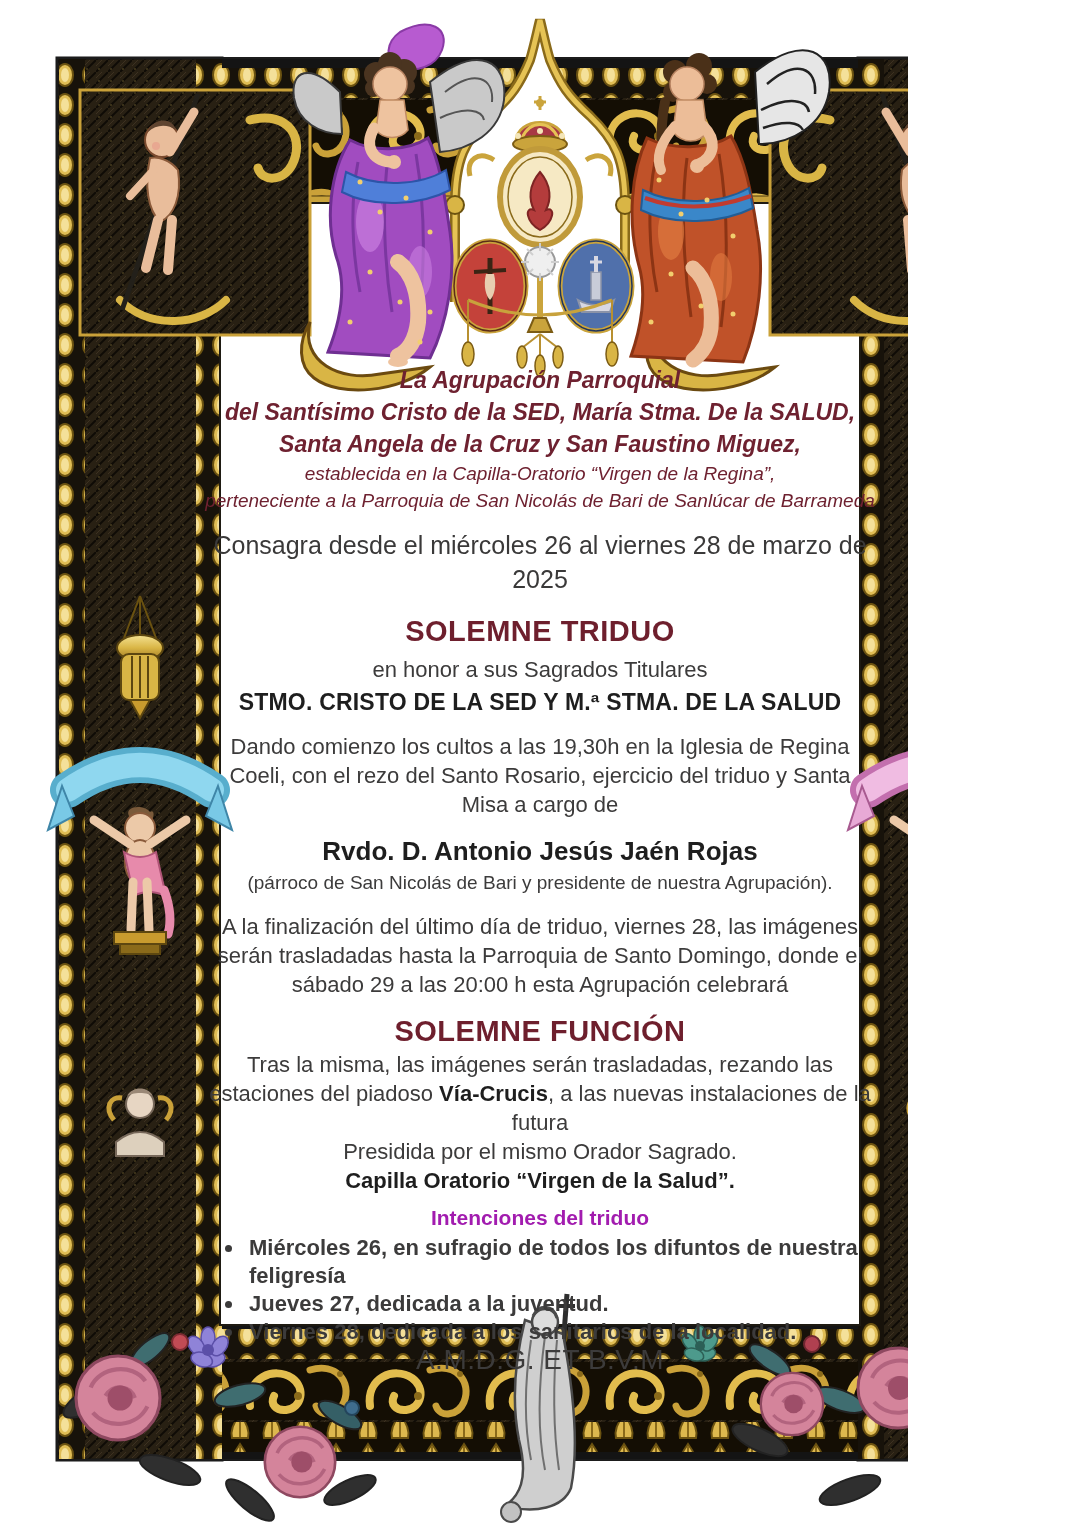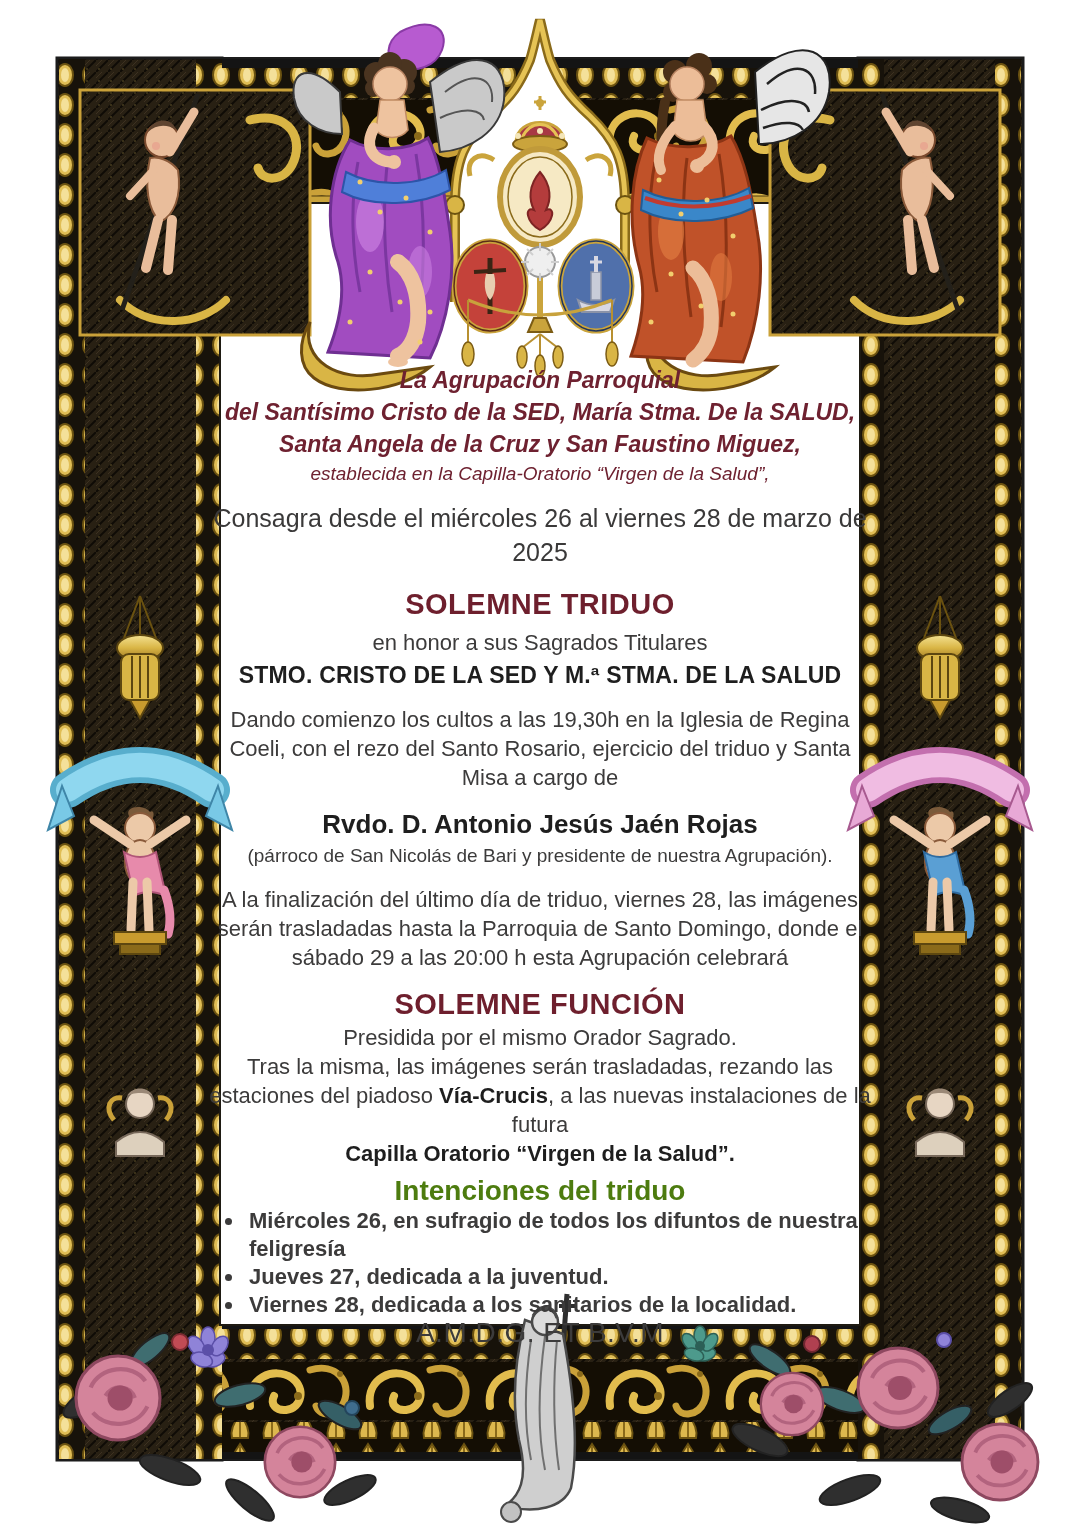--- a/index.html
+++ b/index.html
@@ -1,35 +1,35 @@
 <!DOCTYPE html>
 <html><head>
 <meta charset="utf-8">
 <style>
   html,body{margin:0;padding:0;background:#fff;}
-  .page{position:relative;width:1080px;height:1528px;background:#ffffff;overflow:hidden;
+  .page{position:relative;width:908px;height:1528px;background:#ffffff;overflow:hidden;
         font-family:"Liberation Sans","DejaVu Sans",sans-serif;}
   .frame-svg{position:absolute;left:0;top:0;width:1080px;height:1528px;}
   .content{position:absolute;left:205px;top:364px;width:670px;text-align:center;color:#3c3b3b;}
   .content p{margin:0;}
   .hdr-bold{font-size:23px;line-height:32px;font-weight:700;font-style:italic;color:#6e2130;}
   .hdr-it{font-size:19px;line-height:27px;font-style:italic;font-weight:400;color:#6e2130;}
   .consagra{margin-top:14px !important;font-size:25px;line-height:34px;color:#3a3939;}
   .sec-title{margin-top:16px !important;font-size:29px;line-height:38px;font-weight:800;color:#6e1f2d;letter-spacing:.5px;}
   .sub{margin-top:5px !important;font-size:22px;line-height:29px;}
   .titulares{margin-top:2px !important;font-size:23px;line-height:33px;font-weight:700;color:#1e1e1e;letter-spacing:.2px;}
   .para{margin-top:13px !important;font-size:22px;line-height:29px;}
   .orador{margin-top:15px !important;font-size:26px;line-height:34px;font-weight:700;color:#1e1e1e;}
   .cargo{font-size:19px;line-height:29px;}
   .traslado{margin-top:15px !important;font-size:22px;line-height:29px;}
   .func-title{margin-top:13px !important;}
   .fline{font-size:22px;line-height:29px;}
   .fline strong{color:#1e1e1e;}
   .capline{font-size:22px;line-height:29px;font-weight:700;color:#1e1e1e;}
-  .int-title{margin-top:9px !important;font-size:28px;line-height:28px;font-weight:700;color:#4d7c0f;}
+  .int-title{margin-top:9px !important;font-size:21px;line-height:28px;font-weight:700;color:#a21caf;}
   ul.bullets{margin:2px 0 0 0;padding:0 0 0 40px;text-align:left;}
   ul.bullets li{font-size:22px;line-height:28px;color:#3c3b3b;margin:0;padding-left:4px;font-weight:bold;}
   .cierre{margin-top:11px !important;font-size:22px;line-height:28px;}
   .amdg{font-size:28px;line-height:28px;letter-spacing:.5px;}
 </style>
 </head>
 <body>
 
 <div class="page">
 
@@ -378,38 +378,39 @@
     <use href="#rose" xlink:href="#rose" transform="translate(1000,1462) scale(0.95)"></use>
     <circle cx="812" cy="1344" r="8" fill="#b04050" stroke="#6e2630" stroke-width="2"></circle>
     <circle cx="944" cy="1340" r="7" fill="#8f83d8" stroke="#5b4fa8" stroke-width="2"></circle>
   </g>
 </svg>
 
 <div class="content">
   <p class="hdr-bold">La Agrupación Parroquial</p>
   <p class="hdr-bold">del Santísimo Cristo de la SED, María Stma. De la SALUD,</p>
   <p class="hdr-bold">Santa Angela de la Cruz y San Faustino Miguez,</p>
-  <p class="hdr-it">establecida en la Capilla-Oratorio “Virgen de la Salud”,</p>
+  <p class="hdr-it">establecida en la Capilla-Oratorio “Virgen de la Regina”,</p>
+  <p class="hdr-it">perteneciente a la Parroquia de San Nicolás de Bari de Sanlúcar de Barrameda</p>
 
   <p class="consagra">Consagra desde el miércoles 26 al viernes 28 de marzo de 2025</p>
 
   <p class="sec-title">SOLEMNE TRIDUO</p>
   <p class="sub">en honor a sus Sagrados Titulares</p>
   <p class="titulares">STMO. CRISTO DE LA SED Y M.ª STMA. DE LA SALUD</p>
 
   <p class="para">Dando comienzo los cultos a las 19,30h en la Iglesia de Regina Coeli, con el rezo del Santo Rosario,  ejercicio del triduo y Santa Misa a cargo de</p>
 
   <p class="orador">Rvdo. D. Antonio Jesús Jaén Rojas</p>
   <p class="cargo">(párroco de San Nicolás de Bari y presidente de nuestra Agrupación).</p>
 
   <p class="traslado">A la finalización del último día de triduo, viernes 28, las imágenes serán trasladadas hasta la Parroquia de Santo Domingo, donde el sábado 29 a las 20:00 h esta Agrupación celebrará</p>
 
   <p class="sec-title func-title">SOLEMNE FUNCIÓN</p>
+  <p class="fline"><span>Tras la misma, las imágenes serán trasladadas, rezando las estaciones del piadoso </span><strong>Vía-Crucis</strong><span>, a las nuevas instalaciones de la futura</span></p>
   <p class="fline">Presidida por el mismo Orador Sagrado.</p>
-  <p class="fline"><span>Tras la misma, las imágenes serán trasladadas, rezando las estaciones del piadoso </span><strong>Vía-Crucis</strong><span>, a las nuevas instalaciones de la futura</span></p>
   <p class="capline">Capilla Oratorio “Virgen de la Salud”.</p>
 
   <p class="int-title">Intenciones del triduo</p>
   <ul class="bullets">
     <li><span>Miércoles 26, en sufragio de todos los difuntos de nuestra feligresía</span></li>
     <li><span>Jueves 27, dedicada a la juventud.</span></li>
     <li><span>Viernes 28, dedicada a los sanitarios de la localidad.</span></li>
   </ul>
 
   <p class="amdg">A.M.D.G. ET B.V.M</p>

